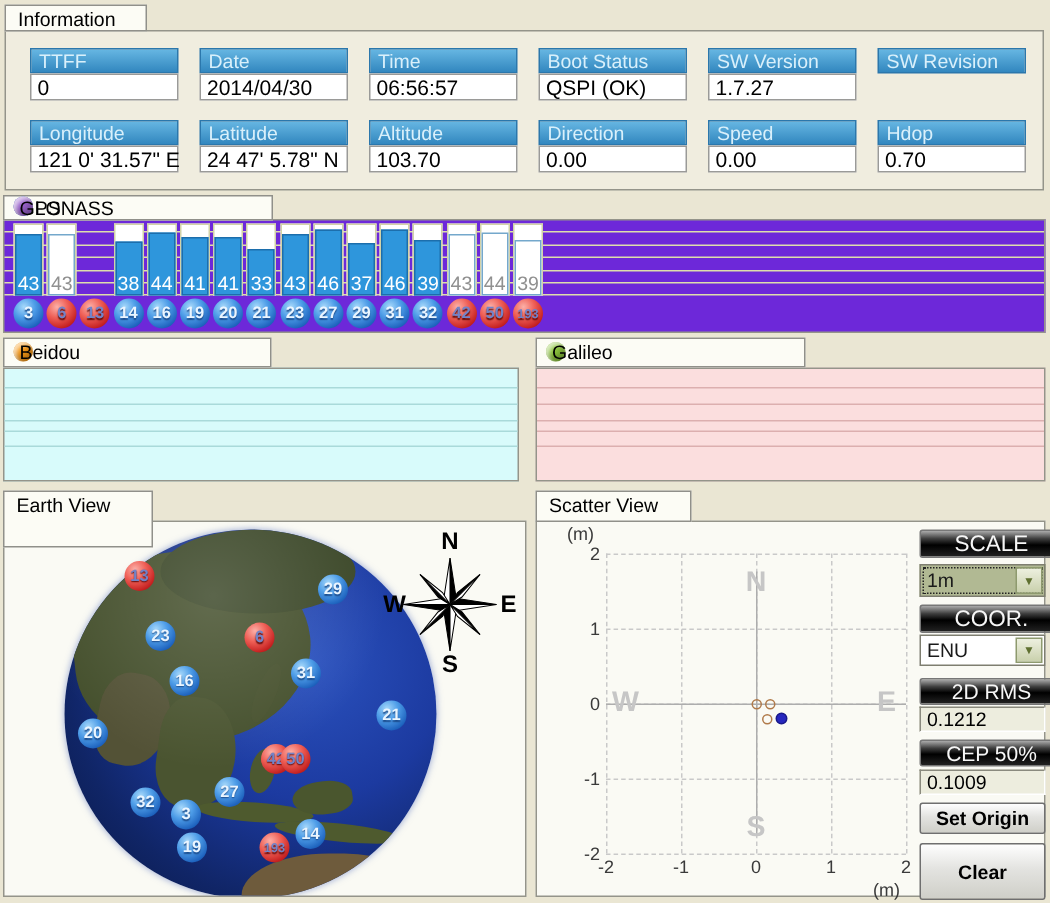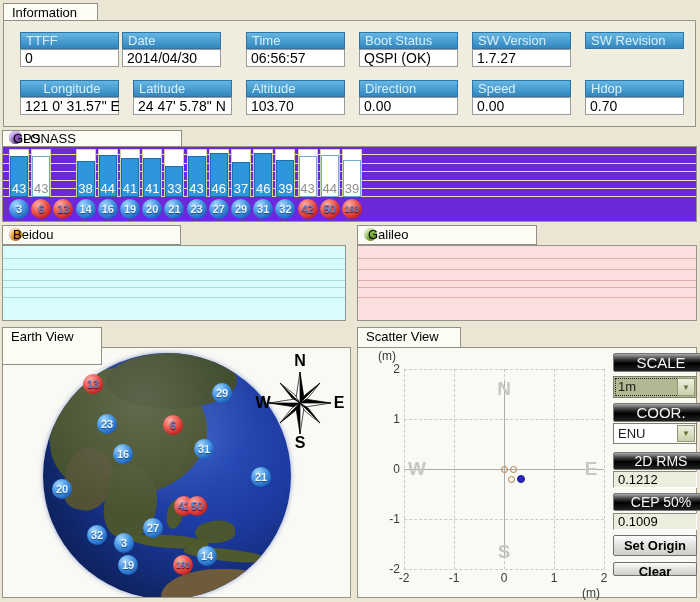--- a/index.html
+++ b/index.html
@@ -75,40 +75,40 @@
 <body>
 
 <div id="app">
 
   <div class="tab" style="left:3px;top:3px;width:95px;height:18px">Information</div>
   <div class="panelbox" style="left:3px;top:20px;width:693px;height:107px;background:#F0EDDF">
       <div class="ifield" style="left: 16px; top: 11px;">
         <div class="ifh">TTFF</div>
         <div class="ifv">0</div>
       </div>
-      <div class="ifield" style="left: 118px; top: 11px; padding-left: 48px;">
+      <div class="ifield" style="left: 129px; top: 11px; padding-left: 48px;">
         <div class="ifh">Date</div>
         <div class="ifv">2014/04/30</div>
       </div>
       <div class="ifield" style="left: 242px; top: 11px;">
         <div class="ifh">Time</div>
         <div class="ifv">06:56:57</div>
       </div>
       <div class="ifield" style="left: 355px; top: 11px;">
         <div class="ifh">Boot Status</div>
         <div class="ifv">QSPI (OK)</div>
       </div>
       <div class="ifield" style="left: 468px; top: 11px;">
         <div class="ifh">SW Version</div>
         <div class="ifv">1.7.27</div>
       </div>
       <div class="ifield" style="left: 581px; top: 11px;">
         <div class="ifh">SW Revision</div>
       </div>
-      <div class="ifield" style="left: 16px; top: 59px; text-align: center;">
+      <div class="ifield" style="left: 16px; top: 59px;">
         <div class="ifh">Longitude</div>
         <div class="ifv">121 0' 31.57" E</div>
       </div>
       <div class="ifield" style="left: 129px; top: 59px;">
         <div class="ifh">Latitude</div>
         <div class="ifv">24 47' 5.78" N</div>
       </div>
       <div class="ifield" style="left: 242px; top: 59px;">
         <div class="ifh">Altitude</div>
         <div class="ifv">103.70</div>
@@ -348,15 +348,15 @@
     <div class="hdrbtn" style="top:55px">COOR.</div>
     <div class="selwrap white" style="top:75px;height:21px">
       <span class="selval">ENU</span>
       <span class="selarrow" style="height:17px;line-height:16px">▼</span>
     </div>
     <div class="hdrbtn sm" style="top:104px">2D RMS</div>
     <div class="valfield" style="top:123px">0.1212</div>
     <div class="hdrbtn sm" style="top:145px">CEP 50%</div>
     <div class="valfield" style="top:165px">0.1009</div>
     <button class="xpbtn" style="top:187px">Set Origin</button>
-    <button class="xpbtn" style="top:214px;height:14px">Clear</button>
+    <button class="xpbtn" style="top:214px;height:38px">Clear</button>
   </div>
 </div>
 
 </body></html>

